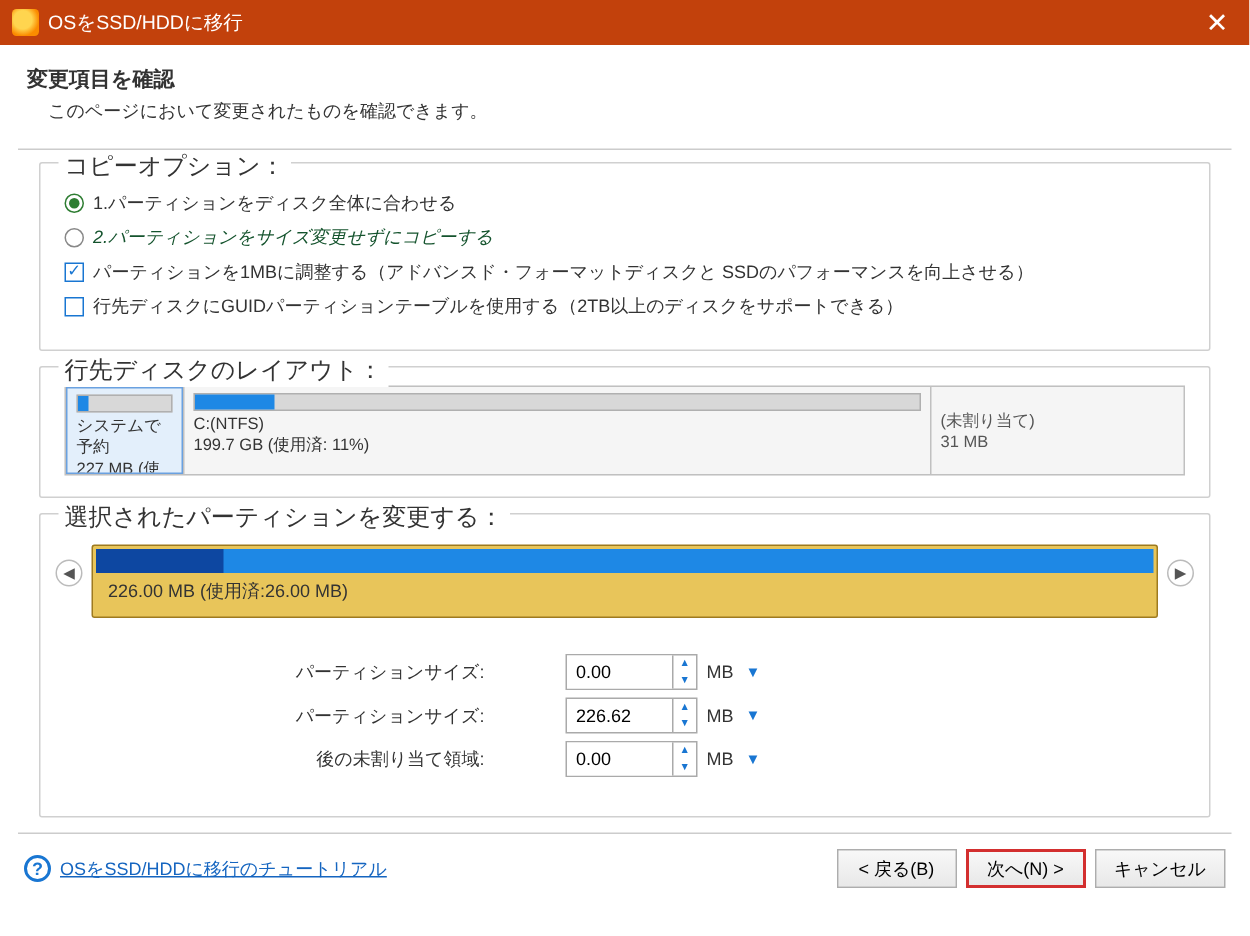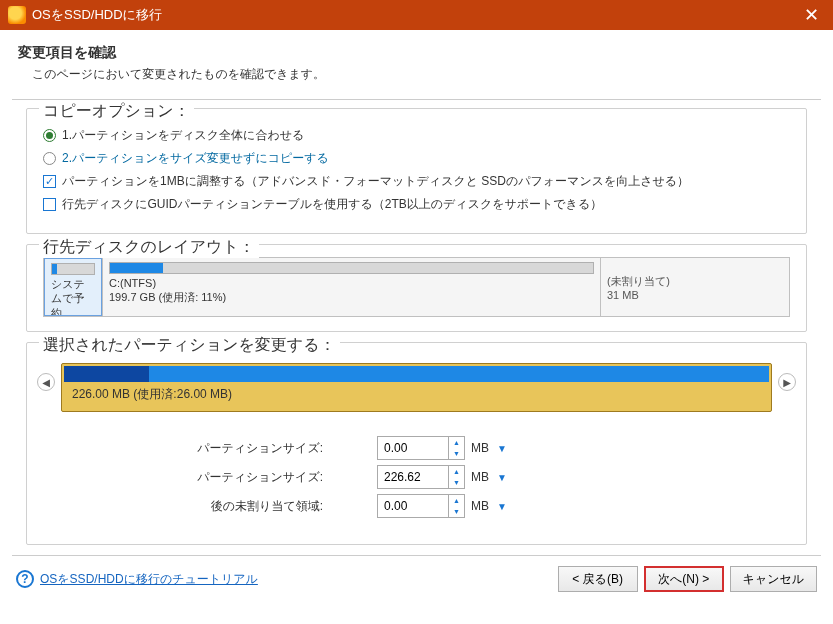--- a/index.html
+++ b/index.html
@@ -14,21 +14,21 @@
 .header h1 { font-size: 14px; font-weight: bold; margin-bottom: 4px; }
 .header p { font-size: 12px; padding-left: 14px; }
 .header-sep { border-bottom: 1px solid #ccc; margin: 6px 12px 0; }
 
 .content { padding: 8px 26px 0; }
 
 .fieldset { border: 1px solid #d0d0d0; border-radius: 2px; padding: 12px 16px 14px; margin-bottom: 10px; position: relative; }
 .fieldset .legend { position: absolute; top: -8px; left: 12px; background: #fff; padding: 0 4px; font-size: 16px; }
 
 .option-row { display: flex; align-items: center; margin: 6px 0; font-size: 12px; }
-.option-row.disabled { color: #0369a1; }
+.option-row.disabled { color: #14532d; font-style: italic; }
 .chk { width: 13px; height: 13px; border: 1px solid #1976d2; display: inline-flex; align-items: center; justify-content: center; margin-right: 6px; }
 .chk.checked::after { content: "✓"; color: #1976d2; font-size: 11px; line-height: 1; }
 .radio-outer { width: 13px; height: 13px; border: 1px solid #888; border-radius: 50%; display: inline-flex; align-items: center; justify-content: center; margin-right: 6px; }
 .radio-outer.sel { border-color: #2e7d32; }
 .radio-outer.sel::after { content: ""; width: 7px; height: 7px; background: #2e7d32; border-radius: 50%; }
 
 .disk-layout { display: flex; height: 60px; border: 1px solid #c0c0c0; background: #f5f5f5; }
 .disk-info { width: 120px; padding: 6px 8px; display: flex; align-items: center; gap: 8px; }
 .disk-icn { width: 28px; height: 18px; background: linear-gradient(#e0e0e0,#bdbdbd); border: 1px solid #888; border-radius: 2px; }
 .disk-text { font-size: 11px; line-height: 1.3; }
@@ -99,21 +99,21 @@
     <div class="option-row">
       <span class="chk"></span>
       <span>行先ディスクにGUIDパーティションテーブルを使用する（2TB以上のディスクをサポートできる）</span>
     </div>
   </div>
 
   <div class="fieldset">
     <span class="legend">行先ディスクのレイアウト：</span>
     <div class="disk-layout">
       <div id="parts-host" style="display:flex;flex:1;">
-          <div class="part selected" style="width: 58px;">
+          <div class="part selected" style="width: 78px;">
             <div class="part-bar">
               <div class="fill" style="width:12%"></div>
             </div>
             <div>システムで予約</div>
             <div>227 MB (使</div>
           </div>
           <div class="part" style="width: 498px;">
             <div class="part-bar">
               <div class="fill" style="width:11%"></div>
             </div>

